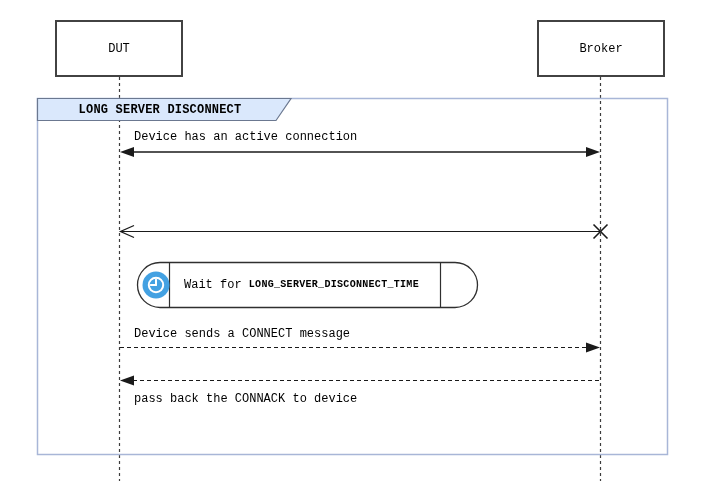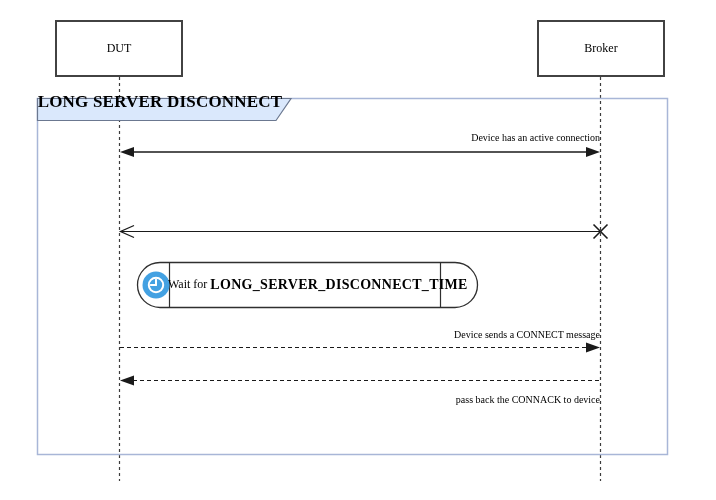--- a/index.html
+++ b/index.html
@@ -1,21 +1,21 @@
 <!DOCTYPE html>
 <html><head>
 <meta charset="utf-8">
 <style>
   html, body { margin: 0; padding: 0; background: #ffffff; }
   #stage {
     position: relative;
     width: 716px;
     height: 500px;
     background: #ffffff;
-    font-family: Liberation Serif, serif;
+    font-family: Liberation Mono, monospace;
     color: #000000;
     overflow: hidden;
   }
   #diagram-svg { position: absolute; left: 0; top: 0; }
   .actor-box {
     position: absolute;
     top: 20px;
     width: 128px;
     height: 57px;
     background: #ffffff;
@@ -25,58 +25,58 @@
     align-items: center;
     justify-content: center;
     font-size: 12px;
     z-index: 3;
   }
   .actor-box.dut { left: 55px; }
   .actor-box.broker { left: 537px; text-align: center; }
   .frame-title {
     position: absolute;
     left: 37px;
-    top: 92px;
+    top: 100px;
     width: 246px;
     height: 20px;
     display: flex;
     align-items: center;
     justify-content: center;
-    font-size: 17px;
+    font-size: 12px;
     font-weight: bold;
     letter-spacing: 0.2px;
     z-index: 3;
   }
   .msg-label {
     position: absolute;
-    left: 120px;
+    left: 134px;
     width: 480px;
-    text-align: right;
-    font-size: 10px;
+    text-align: left;
+    font-size: 12px;
     line-height: 15px;
     z-index: 3;
   }
   .msg-label.m1 { top: 130px; }
   .msg-label.m2 { top: 207px; }
   .msg-label.m3 { top: 327px; }
   .msg-label.m4 { top: 392px; }
   .wait-label {
     position: absolute;
-    left: 168px;
+    left: 184px;
     top: 262px;
     height: 45px;
     width: 250px;
     display: flex;
     align-items: center;
     z-index: 3;
     font-size: 12px;
     white-space: pre;
   }
   .wait-label .const {
-    font-size: 14px;
+    font-size: 10px;
     font-weight: bold;
     letter-spacing: 0.3px;
   }
 </style>
 </head>
 <body>
 
 <div id="stage">
 
   <div class="actor-box dut">

